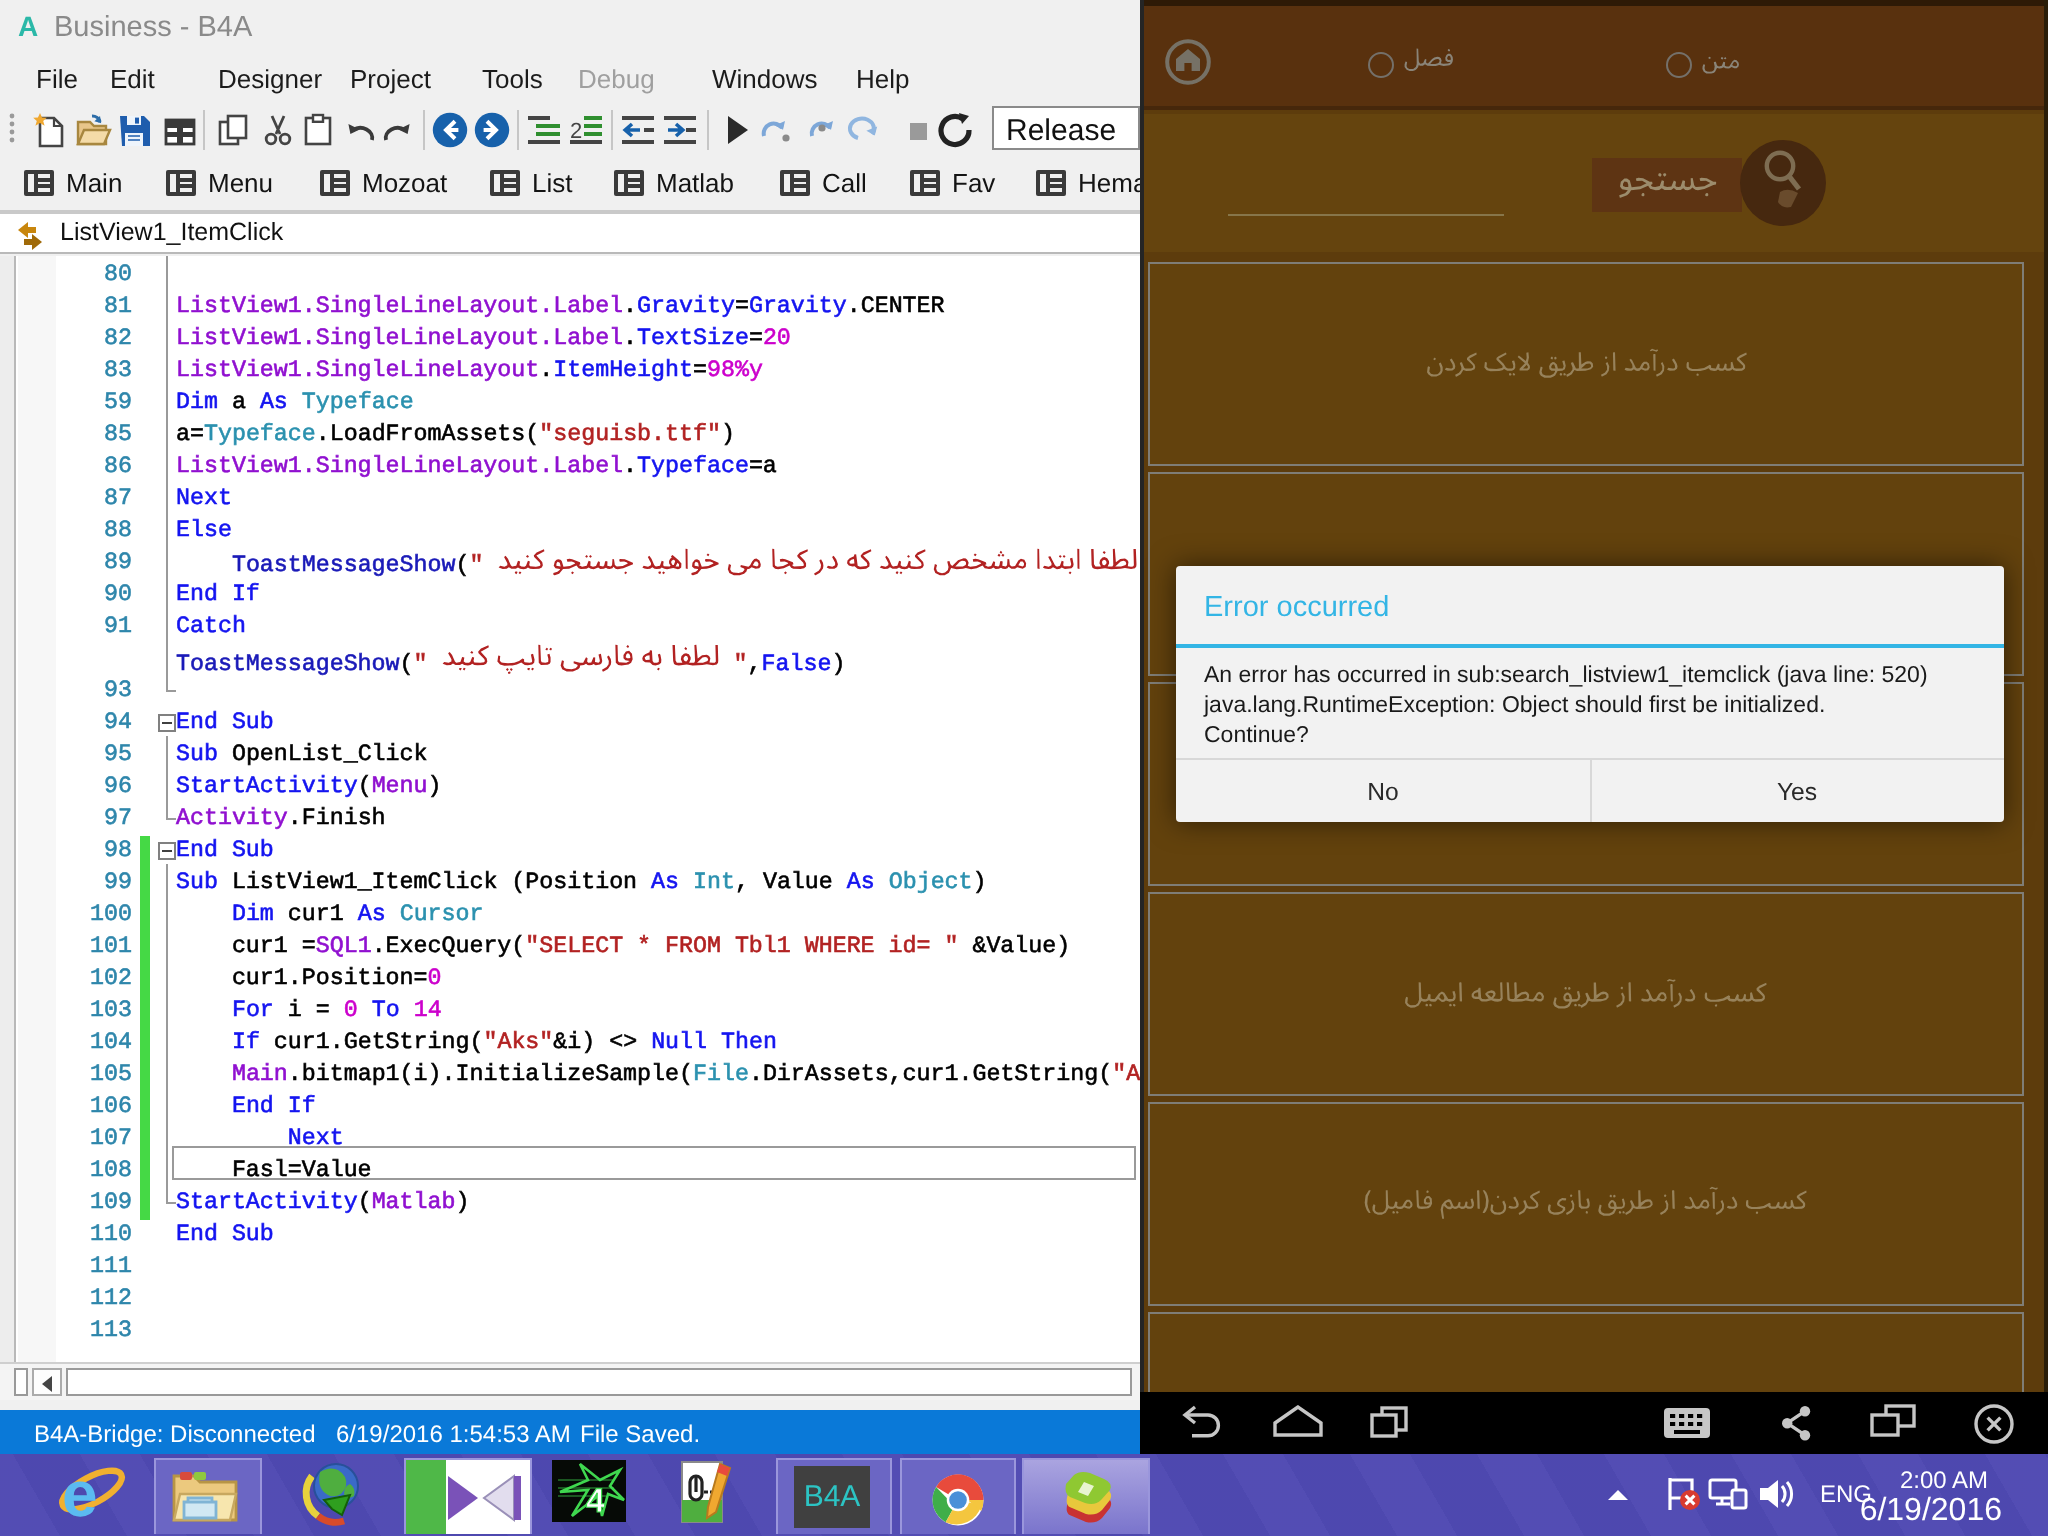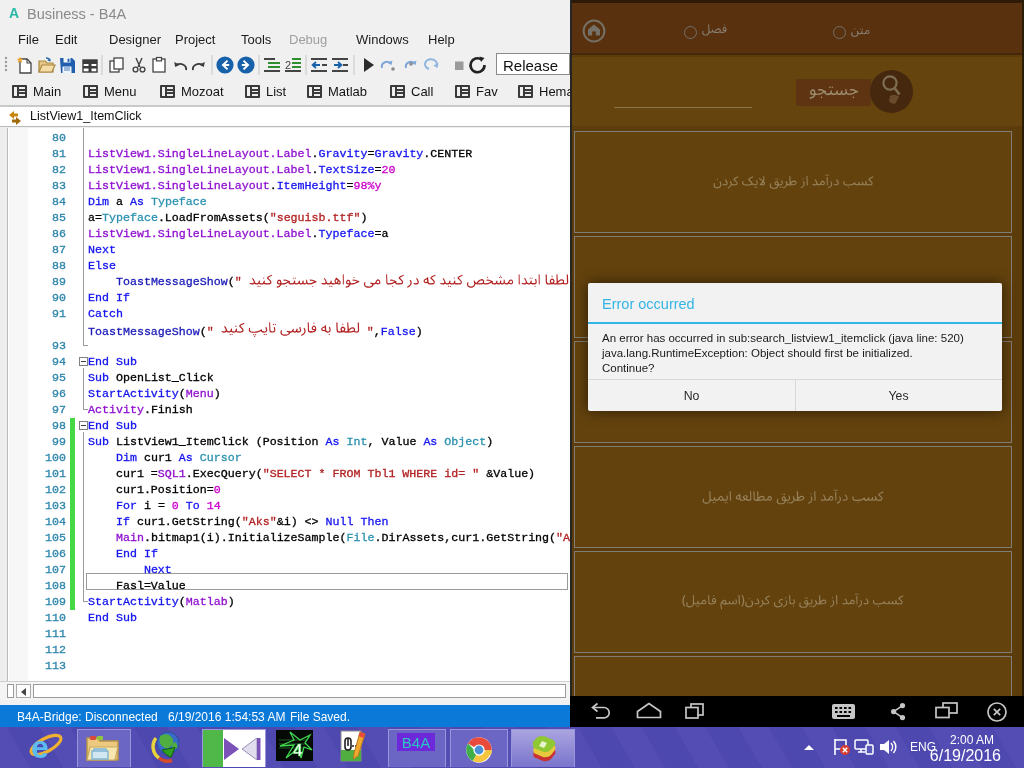--- a/index.html
+++ b/index.html
@@ -242,21 +242,21 @@
     <div style="position:absolute;left:83px;top:217px;width:5px;height:1px;background:#9a9a9a"></div>
     <div style="position:absolute;left:83px;top:281px;width:5px;height:1px;background:#9a9a9a"></div>
     <div style="position:absolute;left:83px;top:473px;width:5px;height:1px;background:#9a9a9a"></div>
     <div class="foldbox" style="top:229px"></div>
     <div class="foldbox" style="top:293px"></div>
     <div id="curline"></div>
     <div class="cl" style="top:2px"><span class="num">80</span><span class="src"><span class="p">ListView1.SingleLineLayout.Label</span>.<span class="k">Gravity</span>=<span class="k">Gravity</span>.CENTER</span></div>
     <div class="cl" style="top:18px"><span class="num">81</span><span class="src"><span class="p">ListView1.SingleLineLayout.Label</span>.<span class="k">TextSize</span>=<span class="n">20</span></span></div>
     <div class="cl" style="top:34px"><span class="num">82</span><span class="src"><span class="p">ListView1.SingleLineLayout</span>.<span class="k">ItemHeight</span>=<span class="n">98%y</span></span></div>
     <div class="cl" style="top:50px"><span class="num">83</span><span class="src"><span class="k">Dim</span> a <span class="k">As</span> <span class="t">Typeface</span></span></div>
-    <div class="cl" style="top:66px"><span class="num">84</span><span class="src">a=<span class="t">Typeface</span>.LoadFromAssets(<span class="s">"seguisb.ttf"</span>)</span></div>
+    <div class="cl" style="top:66px"><span class="num">59</span><span class="src">a=<span class="t">Typeface</span>.LoadFromAssets(<span class="s">"seguisb.ttf"</span>)</span></div>
     <div class="cl" style="top:82px"><span class="num">85</span><span class="src"><span class="p">ListView1.SingleLineLayout.Label</span>.<span class="k">Typeface</span>=a</span></div>
     <div class="cl" style="top:98px"><span class="num">86</span><span class="src"><span class="k">Next</span></span></div>
     <div class="cl" style="top:114px"><span class="num">87</span><span class="src"><span class="k">Else</span></span></div>
     <div class="cl" style="top:130px"><span class="num">88</span><span class="src">    <span class="b">ToastMessageShow</span>(<span class="s">" </span><svg width="320" height="14.3" viewBox="0 0 295.2 13.2" preserveAspectRatio="none" style="vertical-align:-3px">
               <path d="M11.8 9.8 L10.2 9.6 L9.2 9.0 L8.2 9.6 L6.2 9.6 L5.0 8.9 L4.0 9.6 L2.2 9.7 L0.3 9.0 L1.0 8.2 L3.0 8.6 L4.3 8.0 L4.3 7.0 L2.8 4.2 L3.5 3.6 L4.6 5.0 L5.9 8.0 L6.5 8.5 L8.4 8.2 L9.2 5.9 L10.2 6.2 L9.9 8.0 L10.8 8.5 L12.2 8.6 L12.9 8.2 L13.8 5.9 L14.7 6.2 L14.4 7.8 L14.8 8.4 L17.5 8.6 L19.2 8.3 L19.6 7.8 L19.3 6.8 L16.7 4.2 L16.5 3.5 L17.8 2.1 L21.2 0.6 L21.4 1.5 L17.7 3.5 L20.4 6.5 L20.7 8.0 L20.2 9.0 L19.0 9.6 L16.2 9.7 L14.8 9.6 L13.8 9.0 L13.0 9.6 L11.8 9.8Z M87.5 9.7 L86.6 9.5 L86.5 0.3 L87.4 0.5 L87.5 9.7Z M129.2 9.8 L127.8 9.6 L126.7 8.5 L126.5 0.3 L127.4 0.5 L127.7 7.8 L128.0 8.3 L129.0 8.6 L131.5 8.3 L133.9 7.2 L133.5 6.7 L132.2 6.2 L130.2 6.3 L130.0 5.2 L131.2 5.0 L132.5 5.2 L136.0 6.6 L136.3 7.5 L135.6 7.8 L136.5 8.5 L140.8 8.3 L141.1 7.8 L140.8 6.8 L138.2 4.2 L138.0 3.5 L139.2 2.1 L142.8 0.6 L142.9 1.5 L139.2 3.5 L141.4 5.8 L142.1 7.0 L142.1 8.5 L141.2 9.3 L139.5 9.7 L136.2 9.6 L135.2 9.1 L134.5 8.1 L131.8 9.4 L129.2 9.8Z M167.0 9.8 L165.8 9.6 L164.5 8.4 L163.5 8.5 L161.8 8.1 L161.0 7.0 L161.2 5.8 L162.2 4.7 L164.2 3.8 L164.3 3.0 L165.2 2.9 L165.9 8.2 L167.0 8.6 L170.0 8.3 L170.4 7.8 L170.1 6.8 L167.4 4.2 L167.3 3.5 L168.5 2.1 L172.0 0.6 L172.2 1.5 L168.4 3.5 L170.9 6.0 L171.4 7.0 L171.3 8.5 L169.8 9.6 L167.0 9.8Z M187.5 9.8 L186.0 9.6 L185.0 9.0 L184.0 9.6 L182.0 9.6 L180.8 8.9 L179.8 9.6 L178.0 9.7 L176.1 9.0 L176.8 8.2 L178.8 8.6 L180.0 8.0 L180.1 7.0 L178.6 4.2 L179.2 3.6 L180.3 5.0 L181.6 8.0 L182.2 8.5 L184.2 8.2 L185.0 5.9 L185.9 6.2 L185.7 8.0 L186.5 8.5 L188.0 8.6 L188.7 8.2 L189.5 5.9 L190.4 6.2 L190.2 7.8 L190.5 8.4 L193.2 8.6 L195.0 8.3 L195.4 7.8 L195.1 6.8 L192.4 4.2 L192.3 3.5 L193.5 2.1 L197.0 0.6 L197.2 1.5 L193.4 3.5 L196.1 6.5 L196.4 8.0 L195.9 9.0 L194.8 9.6 L192.0 9.7 L190.5 9.6 L189.5 9.0 L188.8 9.6 L187.5 9.8Z M249.8 9.7 L248.8 9.5 L248.8 0.3 L249.6 0.5 L249.8 9.7Z M268.2 9.7 L267.3 9.5 L267.2 0.3 L268.1 0.5 L268.2 9.7Z M282.8 9.8 L280.0 9.4 L276.5 9.8 L275.0 9.6 L274.2 9.1 L273.8 7.8 L273.6 0.5 L274.7 0.5 L274.9 7.5 L275.6 8.5 L278.1 8.5 L277.4 7.0 L277.7 5.5 L278.8 4.4 L279.8 4.2 L281.0 4.7 L281.8 6.0 L281.9 7.0 L281.2 8.5 L283.4 8.5 L283.8 7.8 L283.6 0.5 L284.5 0.3 L285.0 6.6 L287.0 5.1 L289.2 4.9 L290.3 5.5 L290.8 6.5 L290.5 8.4 L292.0 8.6 L292.9 8.5 L293.3 8.0 L293.1 0.5 L294.2 0.5 L294.5 7.5 L294.4 8.5 L293.8 9.3 L292.0 9.7 L289.2 9.2 L287.2 9.6 L282.8 9.8Z M232.2 2.6 L231.4 2.2 L231.8 1.3 L232.6 1.8 L232.2 2.6Z M279.8 2.8 L278.9 2.2 L279.5 1.4 L280.3 2.0 L279.8 2.8Z M97.0 3.8 L96.2 3.2 L96.8 2.5 L97.5 3.0 L97.0 3.8Z M220.2 3.8 L219.4 3.2 L220.0 2.5 L220.8 3.0 L220.2 3.8Z M231.2 4.0 L230.4 3.5 L231.0 2.7 L231.8 3.2 L231.2 4.0Z M233.0 4.0 L232.2 3.5 L232.8 2.7 L233.6 3.2 L233.0 4.0Z M13.8 4.5 L12.9 4.0 L13.5 3.2 L14.3 3.8 L13.8 4.5Z M41.0 4.5 L40.2 4.0 L40.8 3.2 L41.5 3.8 L41.0 4.5Z M42.8 4.5 L42.0 4.0 L42.5 3.2 L43.3 3.8 L42.8 4.5Z M83.0 9.8 L80.8 9.2 L78.0 9.8 L76.8 9.6 L75.5 9.0 L74.8 9.6 L73.2 9.7 L72.2 9.6 L71.2 8.9 L70.2 9.6 L68.8 9.7 L67.5 9.5 L66.6 9.0 L67.2 8.2 L69.2 8.6 L70.5 8.0 L70.6 7.0 L69.1 4.2 L69.8 3.6 L70.8 5.0 L72.1 8.0 L72.8 8.5 L74.7 8.2 L75.5 5.9 L76.4 6.2 L76.2 7.8 L76.5 8.4 L79.2 8.5 L79.6 8.2 L78.9 7.0 L78.9 6.0 L79.4 5.0 L80.1 4.5 L79.8 3.8 L80.5 3.2 L83.2 5.5 L84.6 7.2 L84.5 9.0 L83.8 9.6 L83.0 9.8Z M189.5 4.5 L188.7 4.0 L189.2 3.2 L190.0 3.8 L189.5 4.5Z M259.5 4.5 L258.7 4.0 L259.2 3.2 L260.0 3.8 L259.5 4.5Z M261.2 4.5 L260.5 4.0 L261.0 3.2 L261.8 3.8 L261.2 4.5Z M155.2 9.6 L152.8 9.6 L151.6 9.0 L152.2 8.2 L154.2 8.6 L155.5 8.0 L155.5 6.8 L154.1 4.2 L154.8 3.6 L156.0 5.2 L156.8 7.5 L156.4 8.8 L155.2 9.6Z M257.8 9.8 L256.0 8.9 L255.0 9.6 L253.8 9.7 L252.2 9.5 L251.3 9.0 L252.0 8.2 L254.0 8.6 L255.3 8.0 L255.3 7.0 L253.8 4.2 L254.0 3.9 L254.8 3.8 L256.9 8.0 L257.8 8.6 L259.2 8.2 L260.0 5.9 L260.9 6.2 L260.7 7.8 L261.0 8.4 L264.0 8.4 L264.4 7.5 L263.8 4.8 L264.9 4.5 L265.5 7.5 L265.3 8.5 L264.5 9.4 L261.5 9.7 L260.0 9.0 L259.2 9.6 L257.8 9.8Z M206.0 12.6 L203.8 12.6 L201.7 11.5 L201.0 9.8 L201.5 7.4 L202.5 7.8 L202.1 9.5 L202.5 10.7 L203.5 11.3 L204.8 11.6 L206.2 11.3 L207.5 10.2 L207.8 8.8 L207.2 6.2 L208.2 6.0 L208.7 7.5 L209.5 8.3 L212.2 5.6 L214.8 4.7 L215.8 4.9 L216.5 5.5 L217.1 6.8 L216.7 8.2 L217.8 8.6 L220.5 8.3 L222.9 7.2 L222.5 6.7 L221.2 6.2 L219.2 6.3 L219.0 5.2 L220.2 5.0 L221.5 5.2 L225.0 6.6 L225.3 7.5 L224.6 7.8 L224.7 8.0 L226.0 8.6 L227.5 8.3 L228.5 6.1 L229.3 6.5 L229.1 8.2 L230.8 8.5 L231.3 8.0 L231.6 6.2 L232.0 6.0 L232.8 6.2 L232.6 8.2 L234.2 8.5 L234.8 8.0 L235.0 5.1 L235.8 5.2 L236.1 7.8 L237.0 8.5 L238.5 8.3 L240.0 5.8 L241.2 5.0 L242.8 5.4 L243.6 7.0 L243.4 8.8 L242.0 9.6 L239.5 8.9 L238.5 9.6 L236.8 9.6 L235.5 8.7 L235.0 9.3 L234.0 9.7 L232.8 9.6 L232.0 9.1 L231.0 9.6 L229.5 9.7 L228.5 9.0 L227.5 9.6 L226.5 9.7 L224.5 9.4 L223.5 8.1 L220.8 9.4 L218.2 9.8 L215.8 9.2 L214.5 9.6 L211.5 9.8 L209.0 9.2 L208.0 11.4 L206.0 12.6Z M111.5 12.6 L108.8 12.6 L106.7 11.5 L106.0 9.8 L106.5 7.4 L107.5 7.8 L107.1 9.8 L107.6 10.8 L108.5 11.3 L111.0 11.5 L112.8 11.1 L113.7 10.0 L113.5 9.5 L111.8 8.8 L112.0 7.9 L115.5 8.6 L116.3 8.0 L117.2 6.2 L118.2 5.1 L119.2 4.9 L120.6 5.8 L121.2 7.5 L121.1 8.5 L120.5 9.3 L118.8 9.6 L117.0 8.9 L116.0 9.6 L114.9 9.8 L114.6 10.8 L113.5 11.9 L111.5 12.6Z M26.2 12.6 L25.6 12.5 L25.5 11.5 L27.4 11.0 L28.6 10.0 L28.5 9.7 L26.5 9.4 L25.7 8.2 L26.2 6.2 L27.0 5.4 L27.8 5.2 L28.8 5.4 L29.4 6.0 L30.2 8.6 L33.2 8.3 L35.6 7.2 L35.2 6.7 L34.0 6.2 L32.0 6.3 L31.7 5.2 L33.0 5.0 L34.2 5.2 L37.8 6.6 L38.0 7.5 L37.4 7.8 L37.4 8.0 L38.8 8.6 L40.9 8.2 L41.8 5.9 L42.7 6.2 L42.6 8.2 L43.8 8.6 L45.2 8.3 L46.2 6.1 L47.0 6.5 L46.9 8.2 L48.5 8.5 L49.0 8.0 L49.4 6.2 L49.8 6.0 L50.5 6.2 L50.4 8.2 L52.0 8.5 L52.6 8.0 L52.8 5.1 L53.5 5.2 L53.9 7.8 L54.8 8.5 L57.5 8.3 L59.9 7.2 L59.5 6.7 L58.2 6.2 L56.2 6.3 L55.9 5.5 L56.2 5.1 L58.5 5.2 L62.2 6.8 L62.3 7.5 L62.0 7.6 L57.8 9.4 L55.2 9.8 L54.2 9.6 L53.2 8.7 L52.8 9.3 L51.5 9.7 L50.5 9.6 L49.8 9.1 L48.8 9.6 L47.2 9.7 L46.2 9.0 L44.2 9.8 L42.8 9.6 L41.8 9.0 L40.8 9.6 L38.2 9.7 L37.2 9.4 L36.2 8.1 L32.8 9.6 L30.0 9.7 L28.2 11.9 L26.2 12.6Z M90.0 12.6 L89.3 12.5 L89.2 11.5 L91.2 11.0 L92.3 10.0 L92.2 9.7 L90.5 9.5 L89.5 8.5 L89.7 6.8 L90.8 5.4 L91.8 5.2 L92.9 5.8 L94.0 8.6 L97.0 8.3 L99.4 7.2 L99.0 6.7 L97.8 6.2 L95.8 6.3 L95.4 5.5 L95.8 5.1 L98.0 5.2 L101.7 6.8 L101.8 7.5 L98.0 9.1 L96.2 9.6 L93.8 9.7 L92.0 11.9 L90.0 12.6Z M164.4 7.2 L164.2 5.1 L163.0 5.4 L162.1 6.2 L162.2 7.0 L162.8 7.3 L164.4 7.2Z M81.1 7.8 L81.7 6.2 L81.4 5.5 L80.8 5.4 L80.0 6.0 L79.9 6.8 L80.5 7.8 L81.1 7.8Z M146.5 12.6 L146.1 12.5 L145.8 11.8 L147.9 10.5 L148.8 9.2 L149.0 7.8 L148.2 5.8 L149.0 5.2 L149.9 6.8 L150.1 8.2 L149.9 9.5 L148.5 11.4 L146.5 12.6Z M279.9 8.0 L280.6 7.2 L280.7 6.5 L280.2 5.6 L279.5 5.4 L278.7 6.0 L278.6 6.8 L279.0 7.8 L279.9 8.0Z M214.4 8.5 L215.5 8.0 L215.9 7.5 L215.8 6.5 L215.2 6.0 L214.0 5.9 L213.0 6.4 L210.9 8.5 L214.4 8.5Z M287.4 8.5 L289.5 7.8 L289.8 7.0 L289.4 6.2 L288.5 5.9 L287.2 6.2 L284.7 8.5 L287.4 8.5Z M119.5 8.5 L120.1 8.0 L120.1 7.0 L119.5 6.2 L118.5 6.2 L117.5 8.0 L119.5 8.5Z M242.0 8.5 L242.6 8.0 L242.6 7.0 L242.0 6.2 L241.0 6.2 L240.0 8.0 L242.0 8.5Z M28.9 8.5 L28.5 6.8 L27.5 6.4 L27.0 7.0 L26.9 8.2 L28.9 8.5Z M92.6 8.5 L92.3 6.8 L91.2 6.4 L90.7 7.0 L90.7 8.2 L92.6 8.5Z M83.5 8.5 L83.5 7.5 L82.8 6.8 L81.9 8.5 L83.5 8.5Z M8.5 12.1 L7.7 11.5 L8.0 10.9 L8.8 10.9 L9.0 11.2 L8.5 12.1Z M10.2 12.1 L9.5 11.5 L10.0 10.8 L10.8 11.2 L10.2 12.1Z M34.5 12.1 L33.7 11.5 L34.2 10.8 L35.0 11.2 L34.5 12.1Z M59.0 12.1 L58.2 11.5 L58.8 10.8 L59.5 11.2 L59.0 12.1Z M74.8 12.1 L73.9 11.5 L74.2 10.9 L75.0 10.9 L75.2 11.2 L74.8 12.1Z M76.5 12.1 L75.7 11.5 L76.2 10.8 L77.0 11.2 L76.5 12.1Z M132.8 12.1 L131.9 11.5 L132.5 10.8 L133.2 11.2 L132.8 12.1Z M184.2 12.1 L183.4 11.5 L183.8 10.9 L184.5 10.9 L184.7 11.2 L184.2 12.1Z M186.0 12.1 L185.2 11.5 L185.8 10.8 L186.5 11.2 L186.0 12.1Z M264.0 12.1 L263.2 11.5 L263.8 10.8 L264.5 11.2 L264.0 12.1Z" fill="#b22222"></path>
             </svg></span></div>
     <div class="cl" style="top:146px"><span class="num">89</span><span class="src"><span class="k">End If</span></span></div>
     <div class="cl" style="top:162px"><span class="num">90</span><span class="src"><span class="k">Catch</span></span></div>
     <div class="cl" style="top:178px"><span class="num">91</span><span class="src"><span class="b">ToastMessageShow</span>(<span class="s">" </span><svg width="139" height="15.9" viewBox="0 0 127.0 14.5" preserveAspectRatio="none" style="vertical-align:-3px">
               <path d="M11.8 9.8 L10.2 9.6 L9.2 9.0 L8.2 9.6 L6.2 9.6 L5.0 8.9 L4.0 9.6 L2.2 9.7 L0.3 9.0 L1.0 8.2 L3.0 8.6 L4.3 8.0 L4.3 7.0 L2.8 4.2 L3.5 3.6 L4.6 5.0 L5.9 8.0 L6.5 8.5 L8.4 8.2 L9.2 5.9 L10.2 6.2 L9.9 8.0 L10.8 8.5 L12.2 8.6 L12.9 8.2 L13.8 5.9 L14.7 6.2 L14.4 7.8 L14.8 8.4 L17.5 8.6 L19.2 8.3 L19.6 7.8 L19.3 6.8 L16.7 4.2 L16.5 3.5 L17.8 2.1 L21.2 0.6 L21.4 1.5 L17.7 3.5 L20.4 6.5 L20.7 8.0 L20.2 9.0 L19.0 9.6 L16.2 9.7 L14.8 9.6 L13.8 9.0 L13.0 9.6 L11.8 9.8Z M48.2 9.5 L45.2 9.6 L44.2 8.5 L44.0 0.3 L44.9 0.5 L45.2 7.5 L45.5 8.3 L47.2 8.6 L48.5 8.2 L48.6 6.8 L48.1 4.8 L49.1 4.5 L49.6 6.2 L49.6 8.2 L49.2 9.0 L48.2 9.5Z M82.0 9.8 L80.5 9.6 L79.4 8.5 L79.2 0.3 L80.2 0.5 L80.4 7.5 L80.8 8.3 L84.2 8.5 L85.8 7.8 L83.8 7.4 L82.9 6.5 L82.9 5.0 L84.0 3.4 L85.5 3.1 L86.8 4.5 L87.1 7.0 L86.4 8.5 L85.2 9.4 L82.0 9.8Z M85.0 1.8 L84.2 1.2 L84.8 0.5 L85.5 1.0 L85.0 1.8Z M114.5 9.8 L111.8 9.4 L108.2 9.8 L106.8 9.6 L106.0 9.1 L105.6 7.8 L105.3 0.5 L106.4 0.5 L106.7 7.5 L107.3 8.5 L109.8 8.5 L109.1 7.0 L109.4 5.5 L110.5 4.4 L111.5 4.2 L112.8 4.7 L113.6 6.0 L113.6 7.0 L112.9 8.5 L115.2 8.5 L115.6 7.8 L115.3 0.5 L116.2 0.3 L116.8 6.6 L118.8 5.1 L121.0 4.9 L122.0 5.5 L122.6 6.5 L122.2 8.4 L123.8 8.6 L124.6 8.5 L125.1 8.0 L124.9 0.5 L126.0 0.5 L126.2 7.5 L126.1 8.5 L125.5 9.3 L123.8 9.7 L121.0 9.2 L119.0 9.6 L114.5 9.8Z M111.5 2.8 L110.7 2.2 L111.2 1.4 L112.0 2.0 L111.5 2.8Z M48.0 3.0 L47.2 2.5 L47.8 1.7 L48.5 2.2 L48.0 3.0Z M49.8 3.0 L49.0 2.5 L49.5 1.7 L50.3 2.2 L49.8 3.0Z M97.5 9.8 L96.2 9.6 L95.0 8.4 L92.8 8.3 L91.7 7.5 L91.5 6.5 L91.9 5.5 L92.8 4.7 L94.8 3.8 L95.0 2.9 L95.9 3.0 L96.2 7.8 L96.8 8.5 L98.2 8.6 L99.0 8.2 L99.1 6.8 L98.6 4.8 L99.5 4.4 L99.8 5.0 L100.2 7.2 L100.1 8.5 L99.2 9.4 L97.5 9.8Z M13.8 4.5 L12.9 4.0 L13.5 3.2 L14.3 3.8 L13.8 4.5Z M85.6 6.5 L86.1 6.2 L85.8 5.0 L85.5 4.5 L84.8 4.2 L84.2 4.8 L83.9 6.0 L84.6 6.5 L85.6 6.5Z M32.2 9.8 L28.5 9.9 L26.5 9.4 L25.3 8.0 L25.7 5.2 L26.6 5.5 L26.4 7.5 L27.0 8.3 L27.8 8.6 L30.2 8.8 L33.0 8.5 L35.2 7.8 L36.8 6.6 L37.5 7.0 L37.5 8.0 L37.8 8.3 L40.0 8.6 L41.0 8.3 L41.2 7.8 L40.6 4.8 L41.6 4.5 L42.3 7.2 L42.1 8.5 L41.2 9.4 L39.2 9.7 L37.8 9.6 L36.2 8.4 L34.2 9.4 L32.2 9.8Z M59.8 12.6 L57.0 12.6 L54.9 11.5 L54.2 9.8 L54.8 7.4 L55.7 7.8 L55.4 9.8 L55.9 10.8 L56.8 11.3 L59.2 11.5 L61.0 11.1 L62.0 10.0 L61.8 9.5 L60.1 8.8 L60.2 7.9 L63.0 8.5 L64.5 8.5 L65.8 6.1 L66.5 6.5 L66.3 8.0 L66.8 8.5 L68.2 8.4 L69.2 6.0 L70.0 6.2 L69.9 8.2 L71.5 8.5 L72.0 8.1 L72.1 7.5 L71.5 4.8 L72.6 4.5 L73.2 7.8 L72.9 8.8 L72.2 9.4 L70.2 9.7 L69.2 9.1 L68.5 9.6 L67.2 9.7 L66.5 9.6 L65.8 9.0 L64.8 9.6 L63.1 9.8 L62.9 10.8 L62.2 11.5 L59.8 12.6Z M94.9 7.2 L94.8 5.1 L93.5 5.4 L92.6 6.2 L92.8 7.0 L93.2 7.3 L94.9 7.2Z M73.8 12.6 L73.4 12.5 L73.1 11.8 L75.2 10.5 L76.1 9.2 L76.2 7.8 L75.4 5.8 L76.2 5.2 L77.1 6.8 L77.3 8.2 L77.1 9.5 L75.8 11.4 L73.8 12.6Z M111.6 8.0 L112.3 7.2 L112.4 6.5 L112.0 5.6 L111.2 5.4 L110.5 6.0 L110.3 6.8 L110.8 7.8 L111.6 8.0Z M119.2 8.5 L121.3 7.8 L121.6 7.0 L121.1 6.2 L120.2 5.9 L119.0 6.2 L116.5 8.5 L119.2 8.5Z M8.5 12.1 L7.7 11.5 L8.0 10.9 L8.8 10.9 L9.0 11.2 L8.5 12.1Z M10.2 12.1 L9.5 11.5 L10.0 10.8 L10.8 11.2 L10.2 12.1Z M39.8 12.1 L38.9 11.5 L39.2 10.9 L40.0 10.9 L40.2 11.2 L39.8 12.1Z M41.5 12.1 L40.7 11.5 L41.2 10.8 L42.0 11.2 L41.5 12.1Z M99.0 12.1 L98.2 11.5 L98.8 10.8 L99.5 11.2 L99.0 12.1Z M30.0 12.3 L29.2 11.8 L29.8 11.0 L30.5 11.5 L30.0 12.3Z M31.8 12.3 L31.0 11.8 L31.5 11.0 L32.3 11.5 L31.8 12.3Z M31.2 13.5 L30.5 13.7 L30.1 13.2 L30.2 12.8 L31.0 12.5 L31.3 12.8 L31.2 13.5Z" fill="#b22222"></path>
@@ -465,21 +465,21 @@
       <path d="M1 20 h20 v11 h-20z" fill="#4fae3f"></path>
       <rect x="5" y="8" width="6" height="12" rx="3" fill="none" stroke="#222" stroke-width="1.6"></rect>
       <path d="M8 8 v8" stroke="#222" stroke-width="1.6"></path>
       <path d="M12 16 h2 m1 0 h2" stroke="#222" stroke-width="1.6"></path>
       <path d="M20 2 l5 2 -7 22 -4.5 3 0.5 -5.5z" fill="#f0a830" stroke="#b87a1d"></path>
       <path d="M20 2 l5 2 -1.5 4 -5 -2z" fill="#e84b3c"></path>
     </svg>
   </div>
 
   <div class="tbtn" style="left:388px;width:58px">
-    <div style="position:absolute;left:8px;top:3px;width:38px;height:18px;background:#6d28d9;display:flex;align-items:center;justify-content:center">
+    <div style="position:absolute;left:8px;top:3px;width:38px;height:31px;background:#404040;display:flex;align-items:center;justify-content:center">
       <span style="font-size:15px;color:#2cc4c4;font-family:'Liberation Sans'">B4A</span>
     </div>
   </div>
 
   <div class="tbtn" style="left:450px;width:58px">
     <svg width="30" height="30" viewBox="0 0 32 32" style="margin-top:2px">
       <circle cx="16" cy="16" r="13.6" fill="#fff"></circle>
       <path d="M16 16 L4.3 9 A13.6 13.6 0 0 1 29.6 16z" fill="#e84b3c" transform="rotate(0 16 16)"></path>
       <path d="M16 16 m-13.6 0 a13.6 13.6 0 0 0 7 11.8 L16 16z" fill="#3fae49"></path>
       <path d="M16 16 l-6.6 11.8 a13.6 13.6 0 0 0 19 -9z" fill="#f4c63f"></path>

